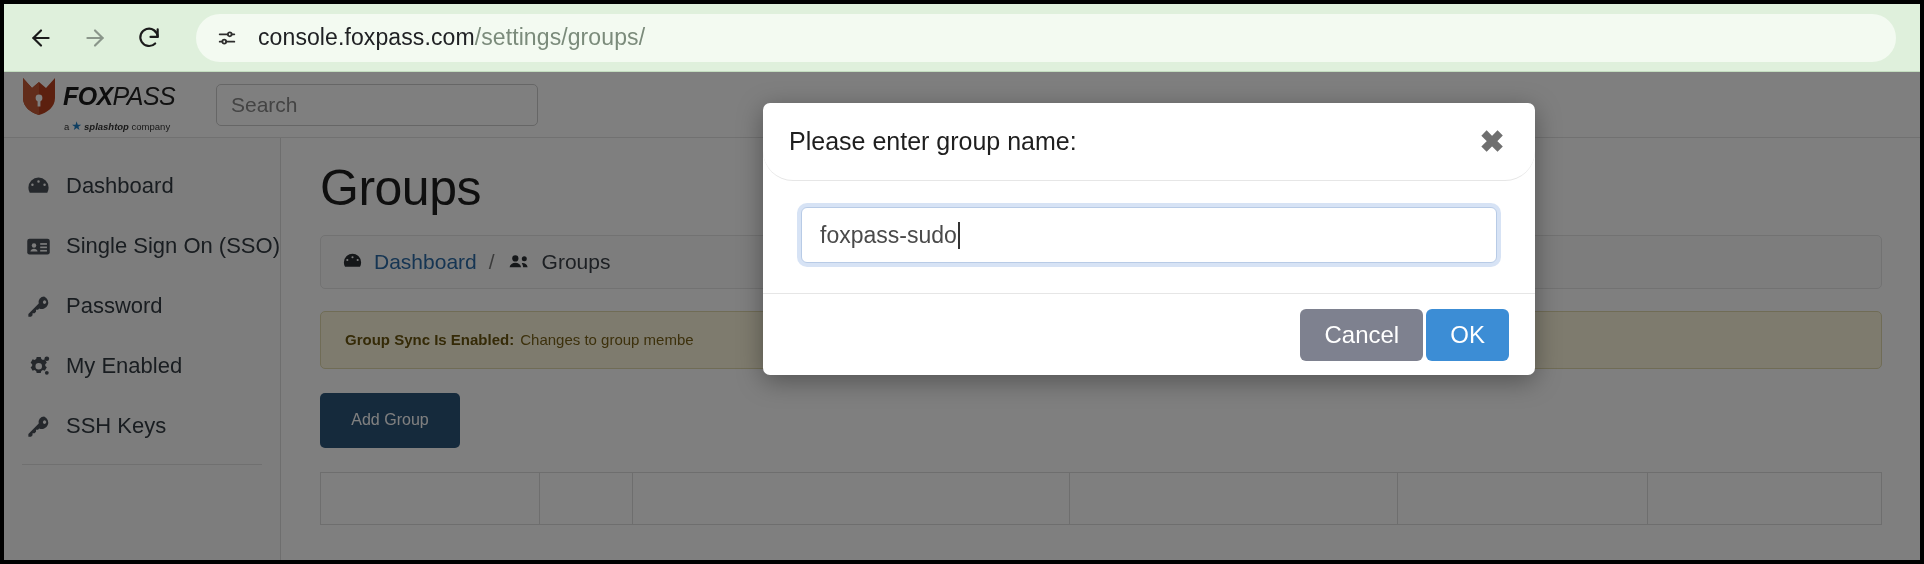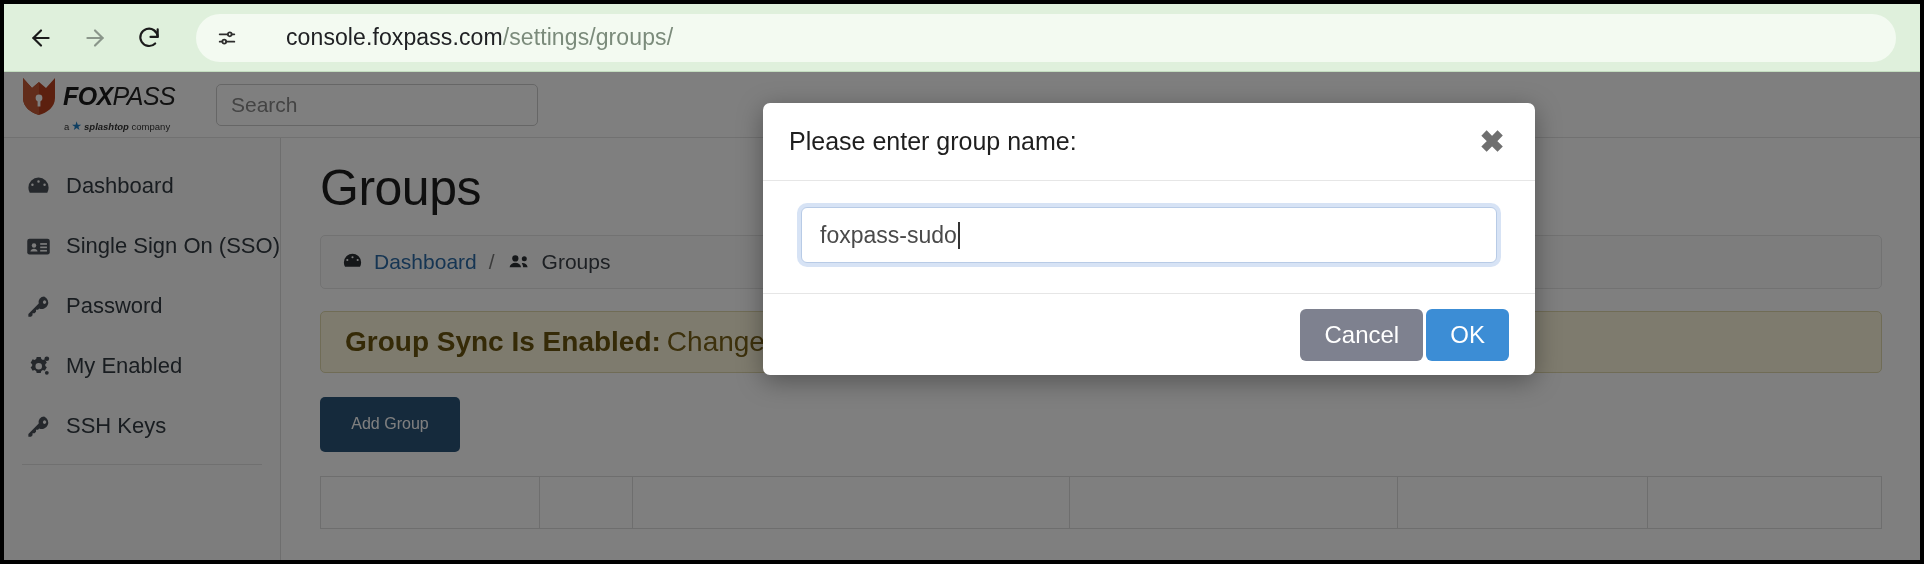--- a/index.html
+++ b/index.html
@@ -37,21 +37,20 @@
   .nav-btn.disabled { color: #8a968a; }
   .nav-btn svg { display: block; }
   .omnibox {
     flex: 1 1 auto;
     height: 48px;
     margin-left: 16px; margin-right: 10px;
     background: #f3faf1;
     border-radius: 24px;
     display: flex; align-items: center;
     padding: 0 18px;
-    gap: 28px;
   }
   .omnibox-icon {
     width: 26px; height: 26px;
     margin-right: 18px;
     display: flex; align-items: center; justify-content: center;
     color: #2d2d2d;
     flex: 0 0 auto;
   }
   .url-text {
     font-size: 23px;
@@ -156,21 +155,21 @@
   .crumb-icon { display: flex; align-items: center; color: #2b2f33; }
 
   .alert {
     margin-top: 22px;
     min-height: 58px;
     border: 1px solid #e0d9ad;
     border-radius: 5px;
     background: #fcf6dd;
     display: flex; align-items: center;
     padding: 14px 24px;
-    font-size: 28px; color: #7a6219;
+    font-size: 15px; color: #7a6219;
   }
   .alert b { font-weight: bold; margin-right: 6px; color: #6a550f; }
 
   .add-btn {
     margin-top: 24px;
     width: 140px; height: 55px;
     background: #2b5579;
     border: none; border-radius: 5px;
     color: #ffffff; font-size: 16px;
     font-family: "Liberation Sans", sans-serif;
@@ -207,20 +206,21 @@
     background: #ffffff;
     border-radius: 7px;
     box-shadow: 0 6px 26px rgba(0,0,0,.35);
     overflow: hidden;
   }
   .modal-header {
     height: 78px;
     display: flex; align-items: center; justify-content: space-between;
     padding: 0 26px;
     border-bottom: 1px solid #e6e6e6;
+    border-radius: 30px;
   }
   .modal-title { font-size: 25px; color: #1f1f1f; }
   .modal-close {
     font-size: 30px; color: #6f6f6f; line-height: 1;
     width: 34px; height: 34px;
     display: flex; align-items: center; justify-content: center;
     font-weight: bold;
   }
   .modal-body { padding: 26px 38px 30px 38px; }
   .modal-input {

